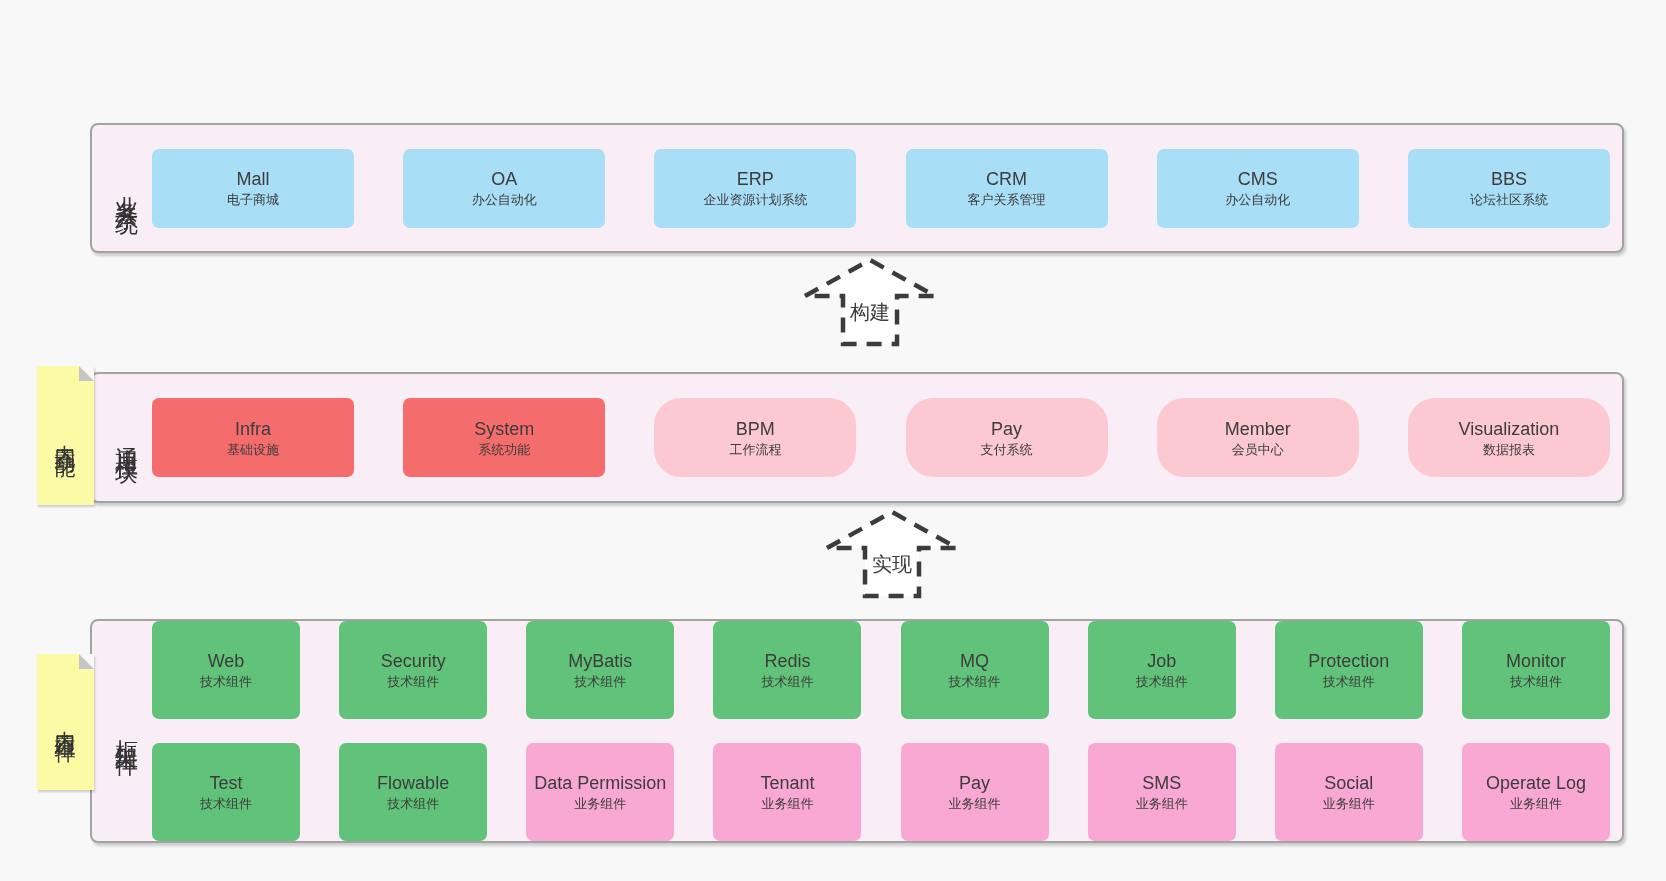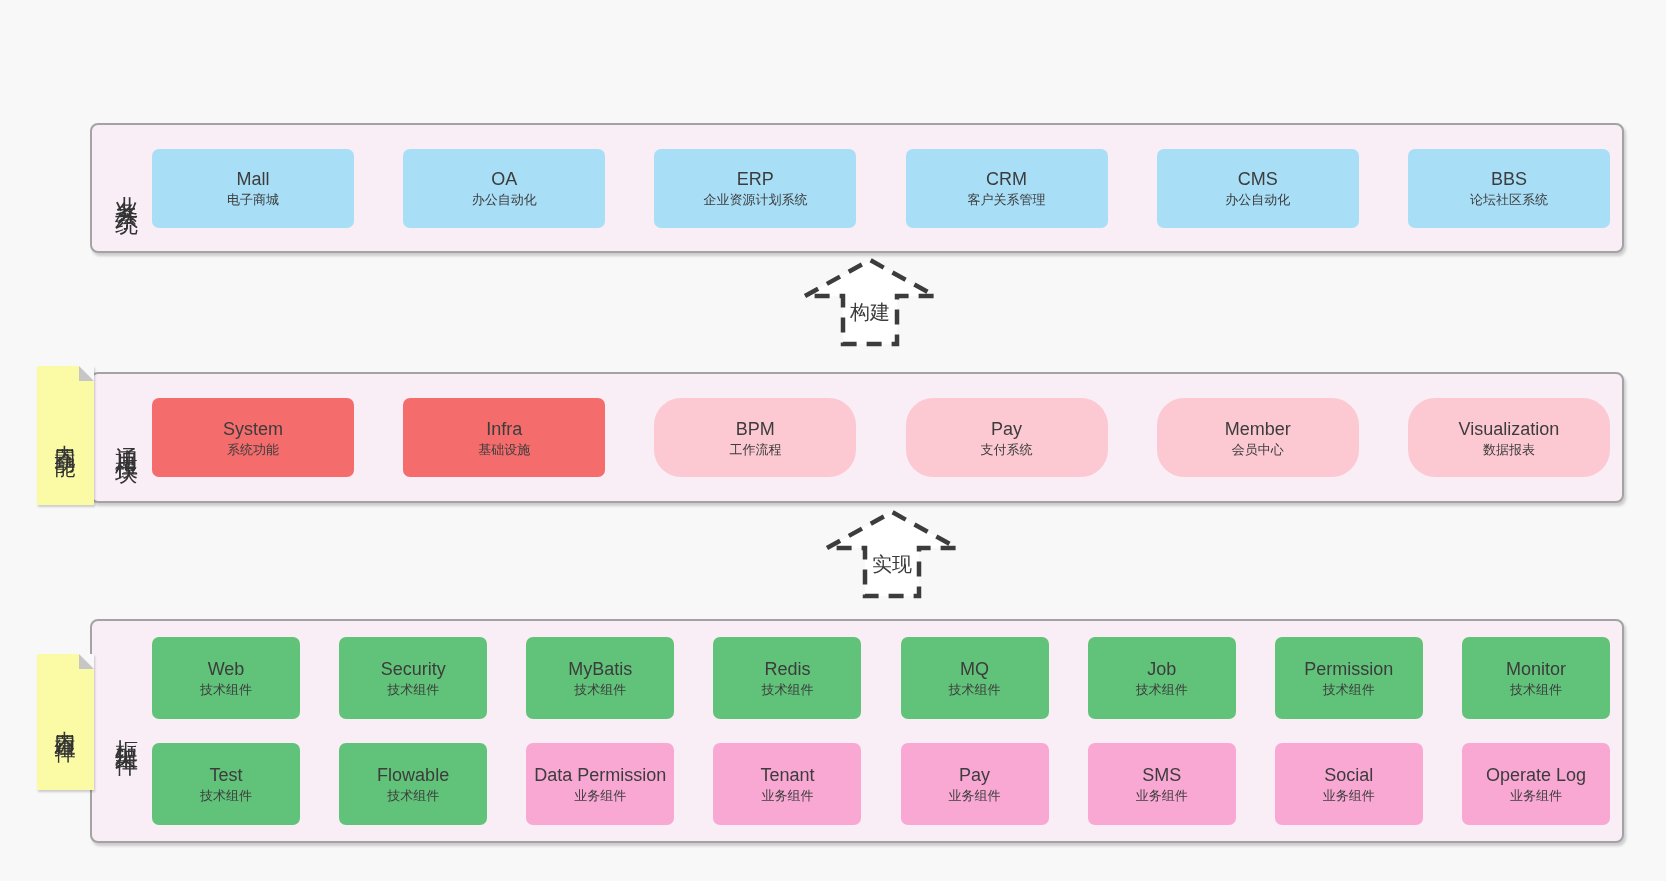--- a/index.html
+++ b/index.html
@@ -31,21 +31,21 @@
   .box-row { width:100%; display:flex; justify-content:space-between; }
   
   .box {
     box-sizing:border-box; display:flex; flex-direction:column;
     align-items:center; justify-content:center; text-align:center;
     border-radius:7px; padding:4px 6px; line-height:1.35;
   }
   .box-name { font-size:18px; }
   .box-desc { font-size:13px; }
   .box-lg { width:202px; height:79px; }
-  .box-sm { width:148px; height:82px; }
+  .box-sm { width:148px; height:98px; }
   .blue       { background:#a8def6; }
   .red        { background:#f56c6c; }
   .pink       { background:#fcc9d2;border-radius:27px; }
   .green      { background:#61c379; }
   .lightgreen { background:#f9a8d4; }
   
   .arrow-svg { position:absolute; z-index:2; }
   .arrow-1 { left:800px; top:255px; }
   .arrow-2 { left:822px; top:507px; }
   .arrow-svg text {
@@ -111,26 +111,26 @@
 
   <div class="note note-1">
     <div class="note-fold"></div>
     <span class="note-text">内置功能</span>
   </div>
 
   <section class="band band-2">
     <div class="band-label">通用模块</div>
     <div class="band-boxes">
       <div class="box box-lg red">
+        <span class="box-name">Infra</span>
+        <span class="box-desc">基础设施</span>
+      </div>
+      <div class="box box-lg red">
         <span class="box-name">System</span>
         <span class="box-desc">系统功能</span>
-      </div>
-      <div class="box box-lg red">
-        <span class="box-name">Infra</span>
-        <span class="box-desc">基础设施</span>
       </div>
       <div class="box box-lg pink">
         <span class="box-name">BPM</span>
         <span class="box-desc">工作流程</span>
       </div>
       <div class="box box-lg pink">
         <span class="box-name">Pay</span>
         <span class="box-desc">支付系统</span>
       </div>
       <div class="box box-lg pink">
@@ -176,21 +176,21 @@
         </div>
         <div class="box box-sm green">
           <span class="box-name">MQ</span>
           <span class="box-desc">技术组件</span>
         </div>
         <div class="box box-sm green">
           <span class="box-name">Job</span>
           <span class="box-desc">技术组件</span>
         </div>
         <div class="box box-sm green">
-          <span class="box-name">Permission</span>
+          <span class="box-name">Protection</span>
           <span class="box-desc">技术组件</span>
         </div>
         <div class="box box-sm green">
           <span class="box-name">Monitor</span>
           <span class="box-desc">技术组件</span>
         </div>
       </div>
       <div class="box-row">
         <div class="box box-sm green">
           <span class="box-name">Test</span>

